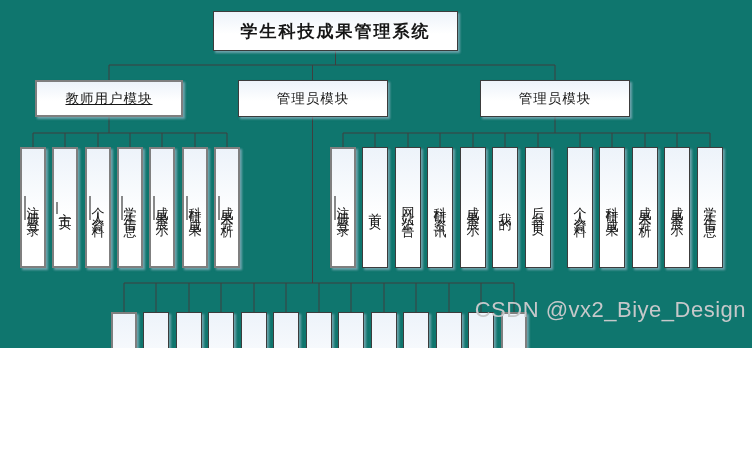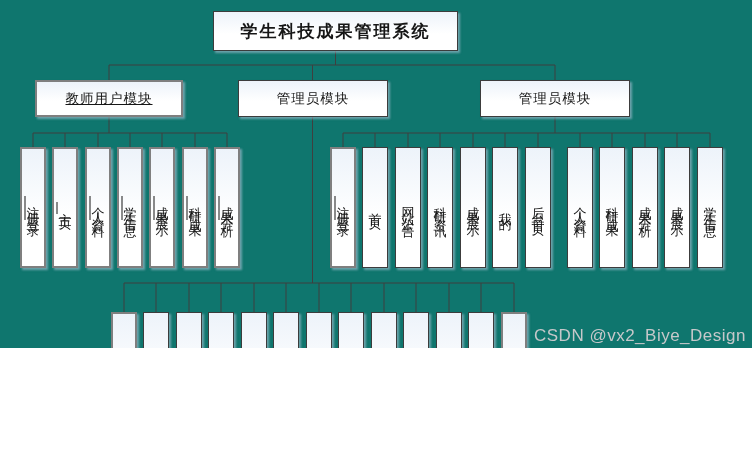--- a/index.html
+++ b/index.html
@@ -19,22 +19,22 @@
   }
   .box.thick { border:2px solid #7f7f7f;text-decoration:underline; }
   .hbox { font-size:13.5px; letter-spacing:1px; }
   .root-box { font-size:17px; font-weight:bold; letter-spacing:2px; }
   .vbox { width:26px; height:121px; }
   .vbox span {
     writing-mode:vertical-rl; text-orientation:upright;
     font-size:13px; letter-spacing:6px; line-height:1;
   }
   .watermark {
-    position:absolute; right:6px; bottom:2px; z-index:3;
-    font-size:17px; color:#c6c8ca; letter-spacing:0.5px;
+    position:absolute; right:6px; bottom:25px; z-index:3;
+    font-size:22px; color:#c6c8ca; letter-spacing:0.5px;
   }
 </style>
 </head>
 <body>
 
 <div class="stage">
 
   <svg class="wires" width="752" height="449">
     <path d="M335.5 51 V65
              M109 65 H555

